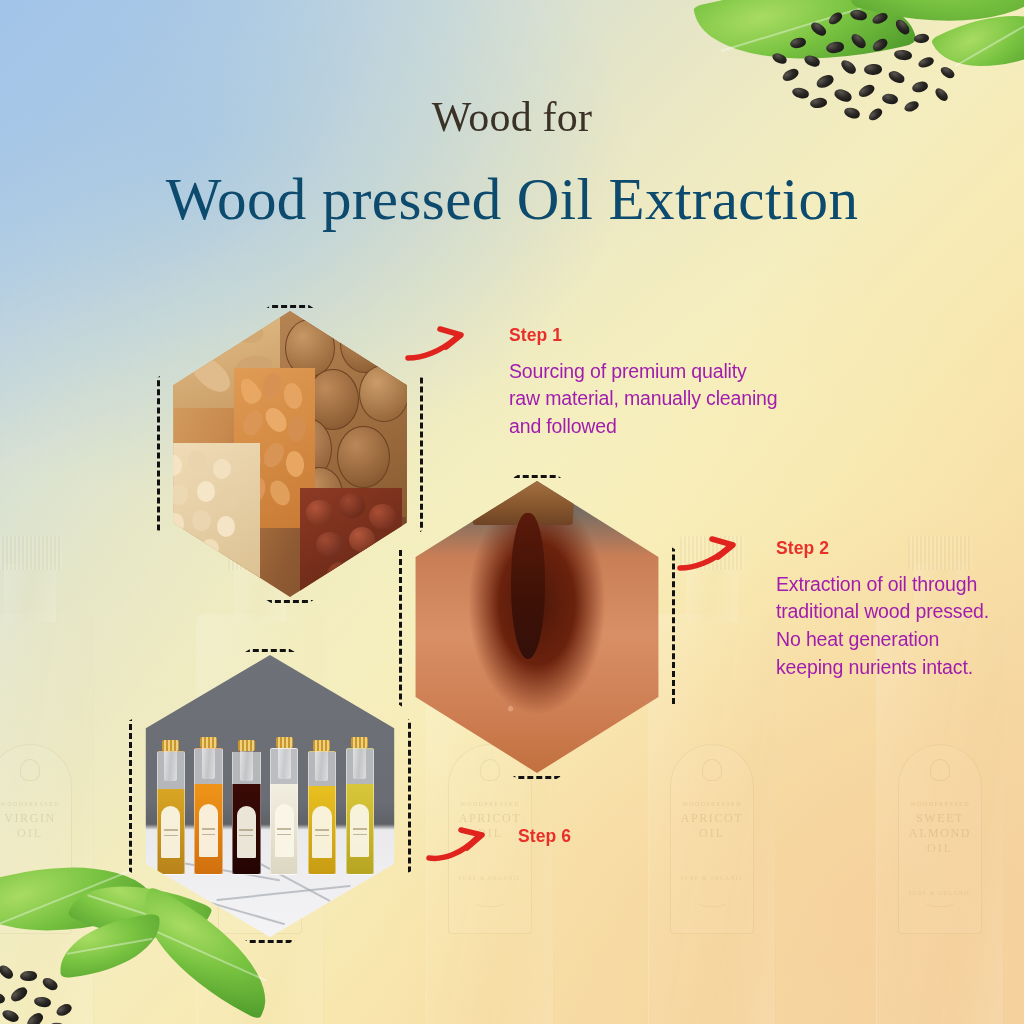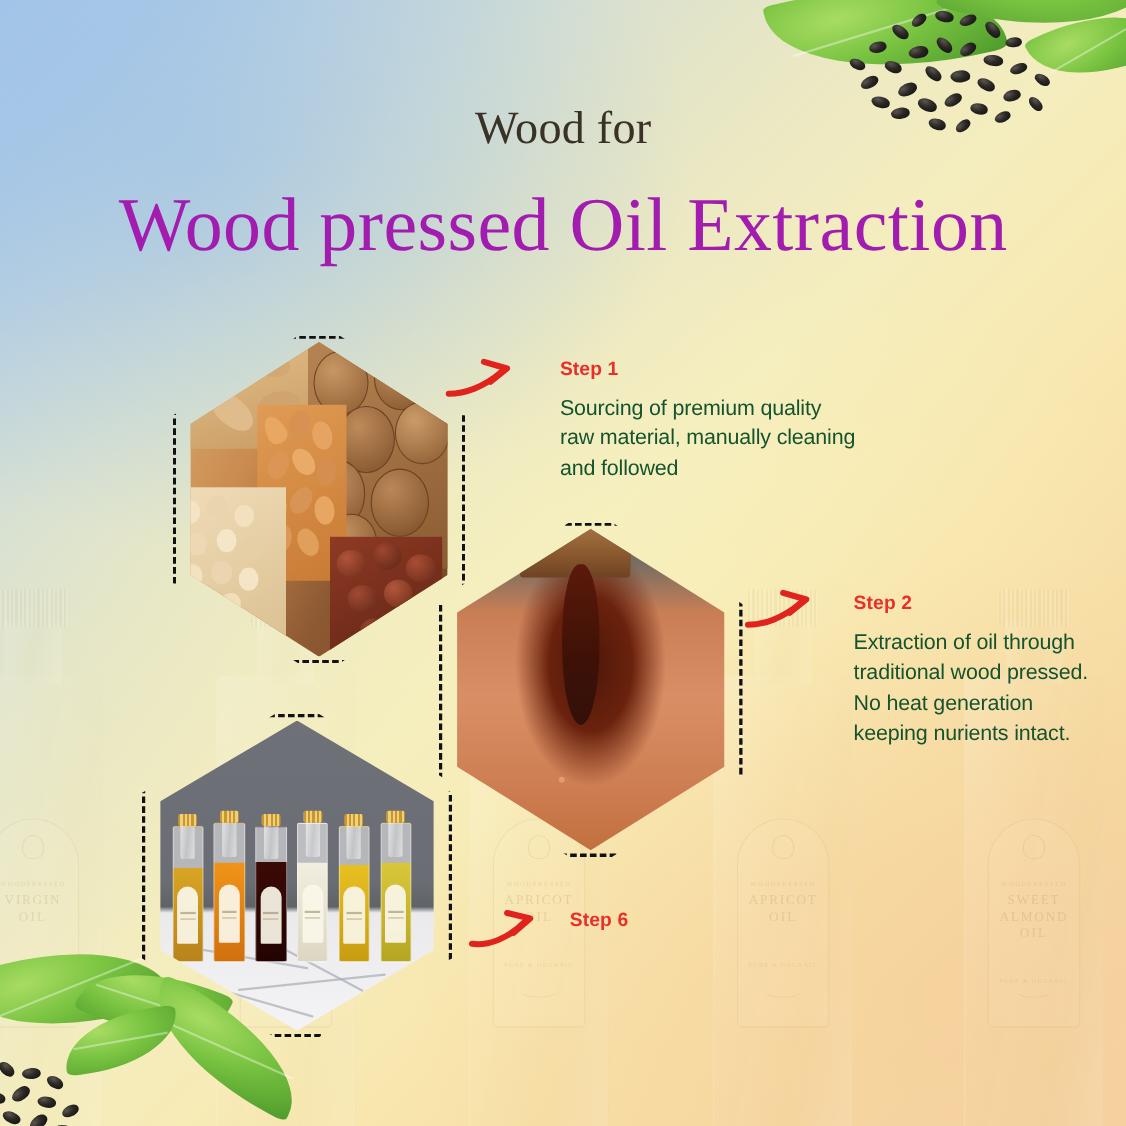--- a/index.html
+++ b/index.html
@@ -76,21 +76,21 @@
   }
 
   
   .title-wrap { position:absolute; left:0; right:0; top:96px; text-align:center; }
   .title-sub {
     font-family:"Liberation Serif", serif;
     font-size:42px; color:#3B3227; letter-spacing:0.2px; line-height:1;
   }
   .title-main {
     font-family:"Liberation Serif", serif;
-    font-size:69px; color:#a21caf; letter-spacing:0.4px; line-height:1; margin-top:32px;
+    font-size:59px; color:#0c4a6e; letter-spacing:0.4px; line-height:1; margin-top:32px;
     white-space:nowrap;
   }
 
   
   .hex {
     position:absolute;
     -webkit-clip-path:polygon(50% 0%, 96% 26%, 96% 74%, 50% 100%, 4% 74%, 4% 26%);
     clip-path:polygon(50% 0%, 96% 26%, 96% 74%, 50% 100%, 4% 74%, 4% 26%);
     overflow:hidden;
   }
@@ -152,21 +152,21 @@
   .marble-vein { position:absolute; height:1.5px; background:#A9ADB4; opacity:0.72; border-radius:2px; }
 
   
   .arrow { position:absolute; }
   .step-block { position:absolute;margin-left:33px; }
   .step-label {
     font-size:17.5px; font-weight:bold; color:#E8302A; letter-spacing:0.1px; line-height:1;
     margin-bottom:13px;
   }
   .step-body {
-    font-size:19.5px; color:#14532d; line-height:1.42; letter-spacing:-0.15px; font-weight:400;
+    font-size:19.5px; color:#a21caf; line-height:1.42; letter-spacing:-0.15px; font-weight:400;
   }
 </style>
 </head>
 <body>
 
 <div id="bg-root">
   <div class="bg-layer bg-grad-main"></div>
   <div class="bg-layer bg-grad-tint"></div>
 
   <div class="wm-row">

